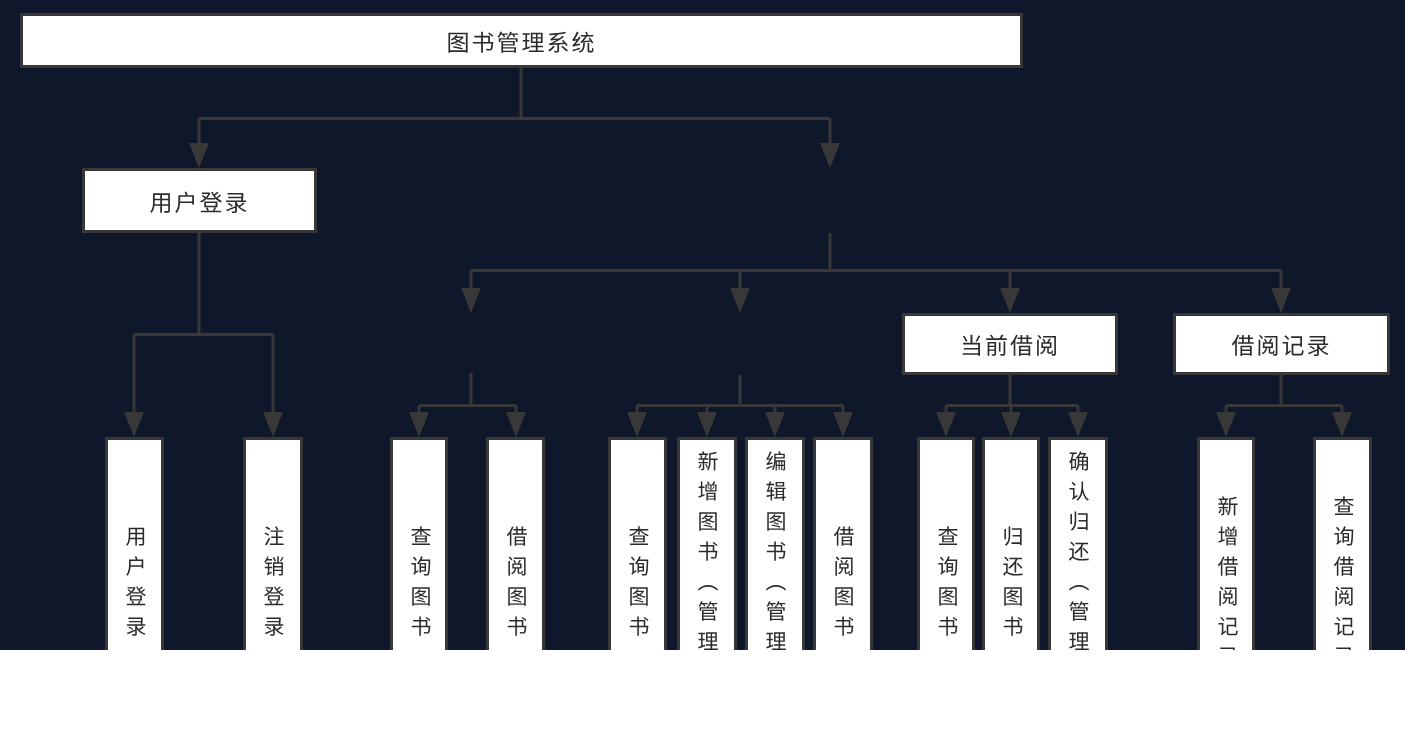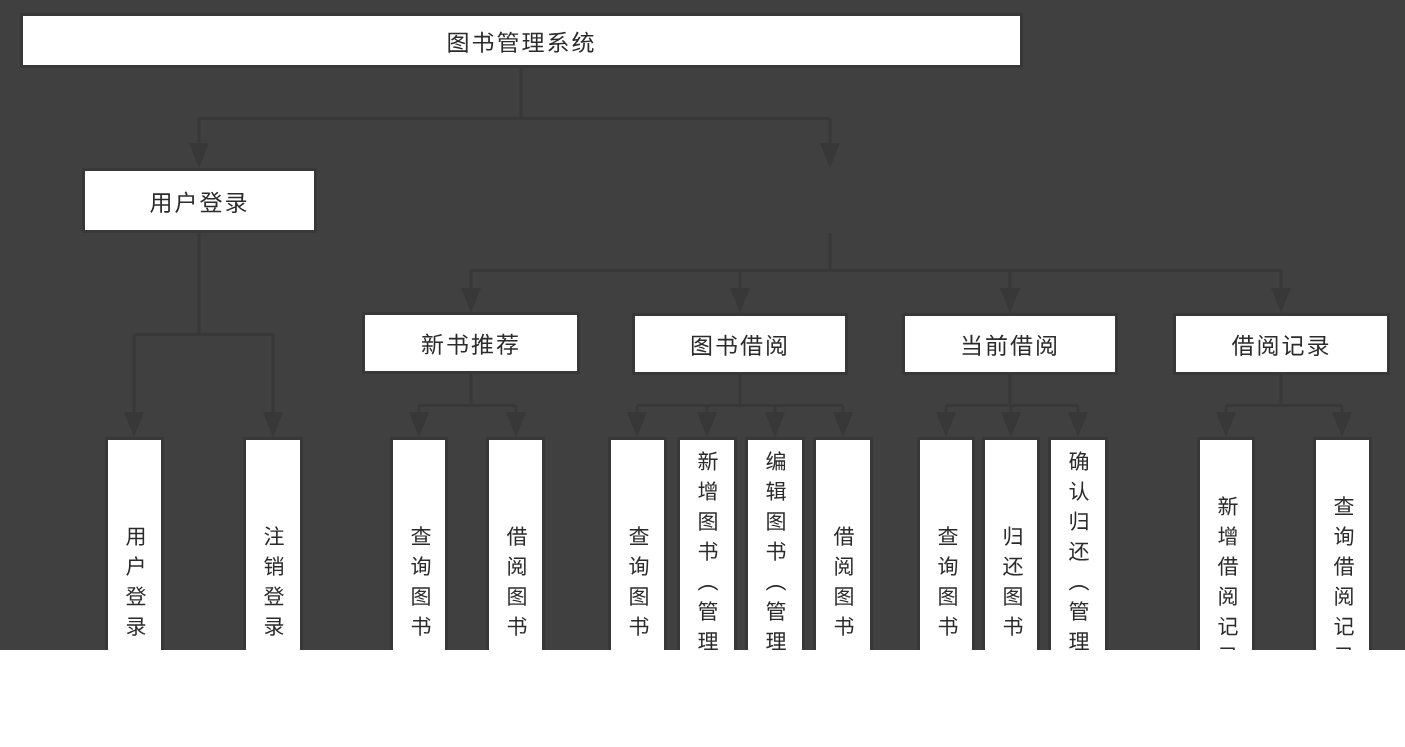--- a/index.html
+++ b/index.html
@@ -4,21 +4,21 @@
 <style>
   html, body { margin: 0; padding: 0; }
   body {
     font-family: "Liberation Sans", "DejaVu Sans", sans-serif;
     background: #ffffff;
   }
   .stage {
     position: relative;
     width: 1405px;
     height: 650px;
-    background: #404040;
+    background: #0f172a;
     overflow: hidden;
   }
   .connectors {
     position: absolute;
     left: 0; top: 0;
     width: 1405px;
     height: 747px;
     pointer-events: none;
   }
   .node {
@@ -127,22 +127,20 @@
       <polygon points="1068,412 1088,412 1078,437"></polygon>
       <polygon points="1216,412 1236,412 1226,437"></polygon>
       <polygon points="1332,412 1352,412 1342,437"></polygon>
     </g>
   </svg>
 
   <div class="node hbox" style="left:20px; top:13px; width:1003px; height:55px;">图书管理系统</div>
 
   <div class="node hbox" style="left:82px; top:168px; width:235px; height:65px;">用户登录</div>
 
-  <div class="node hbox" style="left:362px; top:312px; width:218px; height:62px;">新书推荐</div>
-  <div class="node hbox" style="left:632px; top:313px; width:216px; height:62px;">图书借阅</div>
   <div class="node hbox" style="left:1173px; top:313px; width:217px; height:62px;">借阅记录</div>
   <div class="node hbox" style="left:902px; top:313px; width:216px; height:62px;">当前借阅</div>
 
   <div class="node vbox" style="left:105px; top:437px; width:59px; height:298px;">用户登录</div>
   <div class="node vbox" style="left:243px; top:437px; width:60px; height:298px;">注销登录</div>
 
   <div class="node vbox" style="left:390px; top:437px; width:58px; height:298px;">查询图书</div>
   <div class="node vbox" style="left:486px; top:437px; width:59px; height:298px;">借阅图书</div>
 
   <div class="node vbox" style="left:608px; top:437px; width:59px; height:298px;">查询图书</div>

